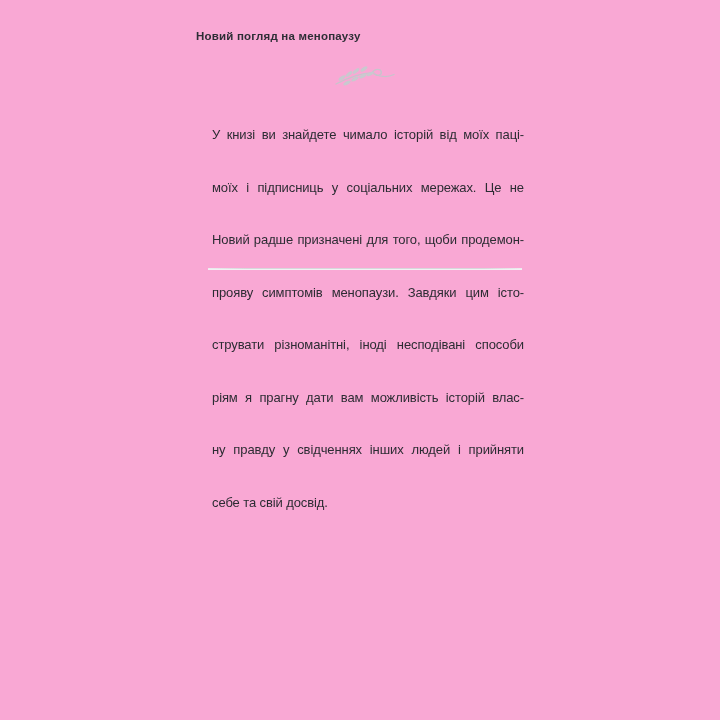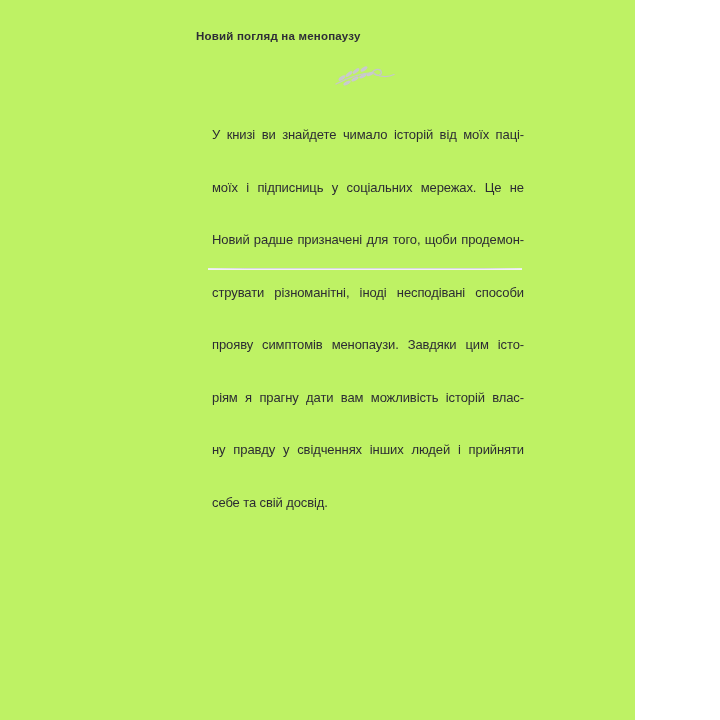--- a/index.html
+++ b/index.html
@@ -2,23 +2,23 @@
 <html lang="uk"><head>
 <meta charset="utf-8">
 <style>
   html, body {
     margin: 0;
     padding: 0;
     background: #ffffff;
   }
   .page {
     position: relative;
-    width: 635px;
+    width: 720px;
     height: 720px;
-    background: #bef264;
+    background: #f9a8d4;
     overflow: hidden;
     font-family: "Liberation Sans", sans-serif;
     color: #2c2c33;
   }
   .running-header {
     position: absolute;
     left: 196px;
     top: 29px;
     font-size: 11.5px;
     line-height: 14px;
@@ -88,22 +88,22 @@
         <ellipse cx="30" cy="8" rx="4" ry="1.7" transform="rotate(-36 30 8)"></ellipse>
         <ellipse cx="36" cy="13" rx="3.6" ry="1.6" transform="rotate(-25 36 13)"></ellipse>
       </g>
     </svg>
   </div>
 
   <div class="body-text">
     <div class="pline">У книзі ви знайдете чимало історій від моїх паці-</div>
     <div class="pline">моїх і підписниць у соціальних мережах. Це не</div>
     <div class="pline">Новий радше призначені для того, щоби продемон-</div>
+    <div class="pline">прояву симптомів менопаузи. Завдяки цим істо-</div>
     <div class="pline">струвати різноманітні, іноді несподівані способи</div>
-    <div class="pline">прояву симптомів менопаузи. Завдяки цим істо-</div>
     <div class="pline">ріям я прагну дати вам можливість історій влас-</div>
     <div class="pline">ну правду у свідченнях інших людей і прийняти</div>
     <div class="pline last">себе та свій досвід.</div>
   </div>
 
   <div class="divider"></div>
 
 </div>
 
 </body></html>

